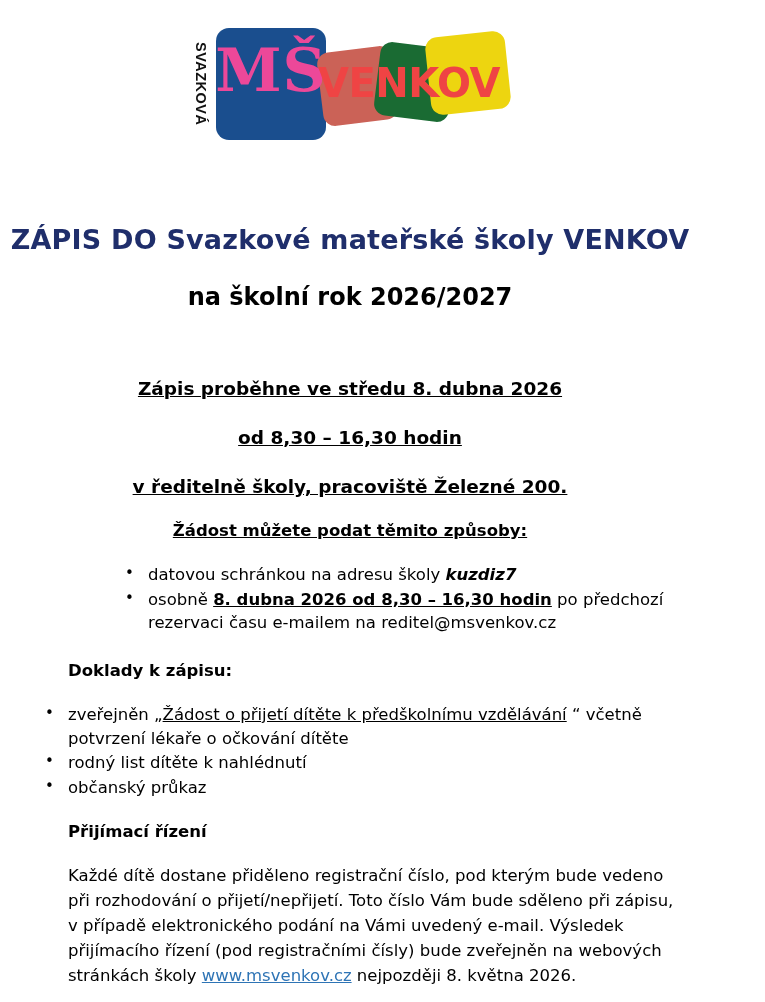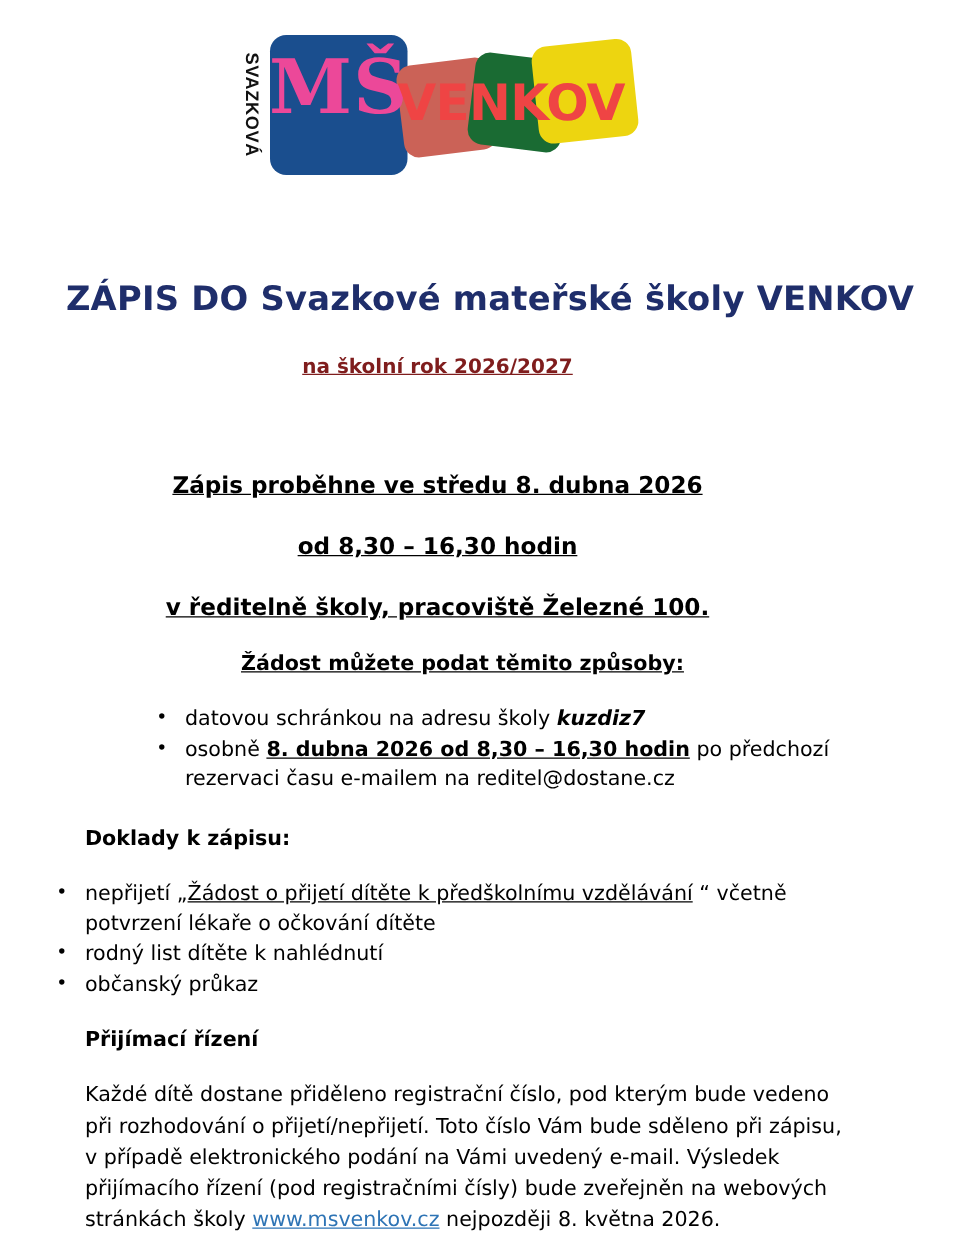--- a/index.html
+++ b/index.html
@@ -115,52 +115,49 @@
     position: absolute;
     left: 0;
     top: 224px;
     width: 700px;
     text-align: center;
     font-size: 27px;
     font-weight: bold;
     color: #1F2E6B;
     letter-spacing: 0.2px;
     font-family: "DejaVu Sans", "Liberation Sans", sans-serif;
-    padding-left: 42px;
   }
   .doc-subtitle {
     position: absolute;
     left: 0;
     top: 283px;
     width: 700px;
     text-align: center;
-    font-size: 16px;
-    font-weight: bold;
-    color: #7f1d1d;
-    text-decoration: underline;
+    font-size: 24px;
+    font-weight: bold;
+    color: #000000;
   }
 
   
   .headline {
     position: absolute;
     width: 700px;
     left: 0;
     text-align: center;
     font-size: 18.5px;
     font-weight: bold;
     color: #000000;
   }
   .headline span.u { }
   .hl-1 { top: 378px; }
   .hl-2 { top: 427px; }
   .hl-3 { top: 476px; }
   .hl-4 {
     top: 521px;
     font-size: 16.5px;
-    padding-left: 20px;
   }
 
   
   .list-a {
     position: absolute;
     left: 125px;
     top: 563px;
     width: 560px;
     font-size: 16.5px;
     line-height: 23.5px;
@@ -246,34 +243,34 @@
 <div class="doc-title">ZÁPIS DO Svazkové mateřské školy VENKOV</div>
 <div class="doc-subtitle">na školní rok 2026/2027</div>
 
 <div class="headline hl-1">
   <span class="u">Zápis proběhne ve středu 8. dubna 2026</span>
 </div>
 <div class="headline hl-2">
   <span class="u">od 8,30 – 16,30 hodin</span>
 </div>
 <div class="headline hl-3">
-  <span class="u">v ředitelně školy,  pracoviště Železné 100.</span>
+  <span class="u">v ředitelně školy,  pracoviště Železné 200.</span>
 </div>
 <div class="headline hl-4">
   <span class="u">Žádost můžete podat těmito způsoby:</span>
 </div>
 
 <div class="list-a">
   <div class="li"><span>datovou schránkou na adresu školy </span><span class="bi">kuzdiz7</span></div>
-  <div class="li"><span>osobně </span><span class="bu">8. dubna 2026 od 8,30 – 16,30 hodin</span><span> po předchozí rezervaci času e-mailem na </span><span>reditel@dostane.cz</span></div>
+  <div class="li"><span>osobně </span><span class="bu">8. dubna 2026 od 8,30 – 16,30 hodin</span><span> po předchozí rezervaci času e-mailem na </span><span>reditel@msvenkov.cz</span></div>
 </div>
 
 <div class="sec-heading sec-docs">Doklady k zápisu:</div>
 
 <div class="list-b">
-  <div class="li"><span>nepřijetí „</span><span class="u">Žádost o přijetí dítěte k předškolnímu vzdělávání</span><span> “ včetně potvrzení lékaře o očkování dítěte</span></div>
+  <div class="li"><span>zveřejněn „</span><span class="u">Žádost o přijetí dítěte k předškolnímu vzdělávání</span><span> “ včetně potvrzení lékaře o očkování dítěte</span></div>
   <div class="li"><span>rodný list dítěte k nahlédnutí</span></div>
   <div class="li"><span>občanský průkaz</span></div>
 </div>
 
 <div class="sec-heading sec-adm">Přijímací řízení</div>
 
 <div class="body-para"><span>Každé dítě dostane přiděleno registrační číslo, pod kterým bude vedeno při rozhodování o přijetí/nepřijetí. Toto číslo Vám bude sděleno při zápisu, v případě elektronického podání na Vámi uvedený e-mail. Výsledek přijímacího řízení (pod registračními čísly) bude zveřejněn na webových stránkách školy </span><span class="link">www.msvenkov.cz</span><span> nejpozději 8. května 2026.</span></div>
 
 </body></html>

